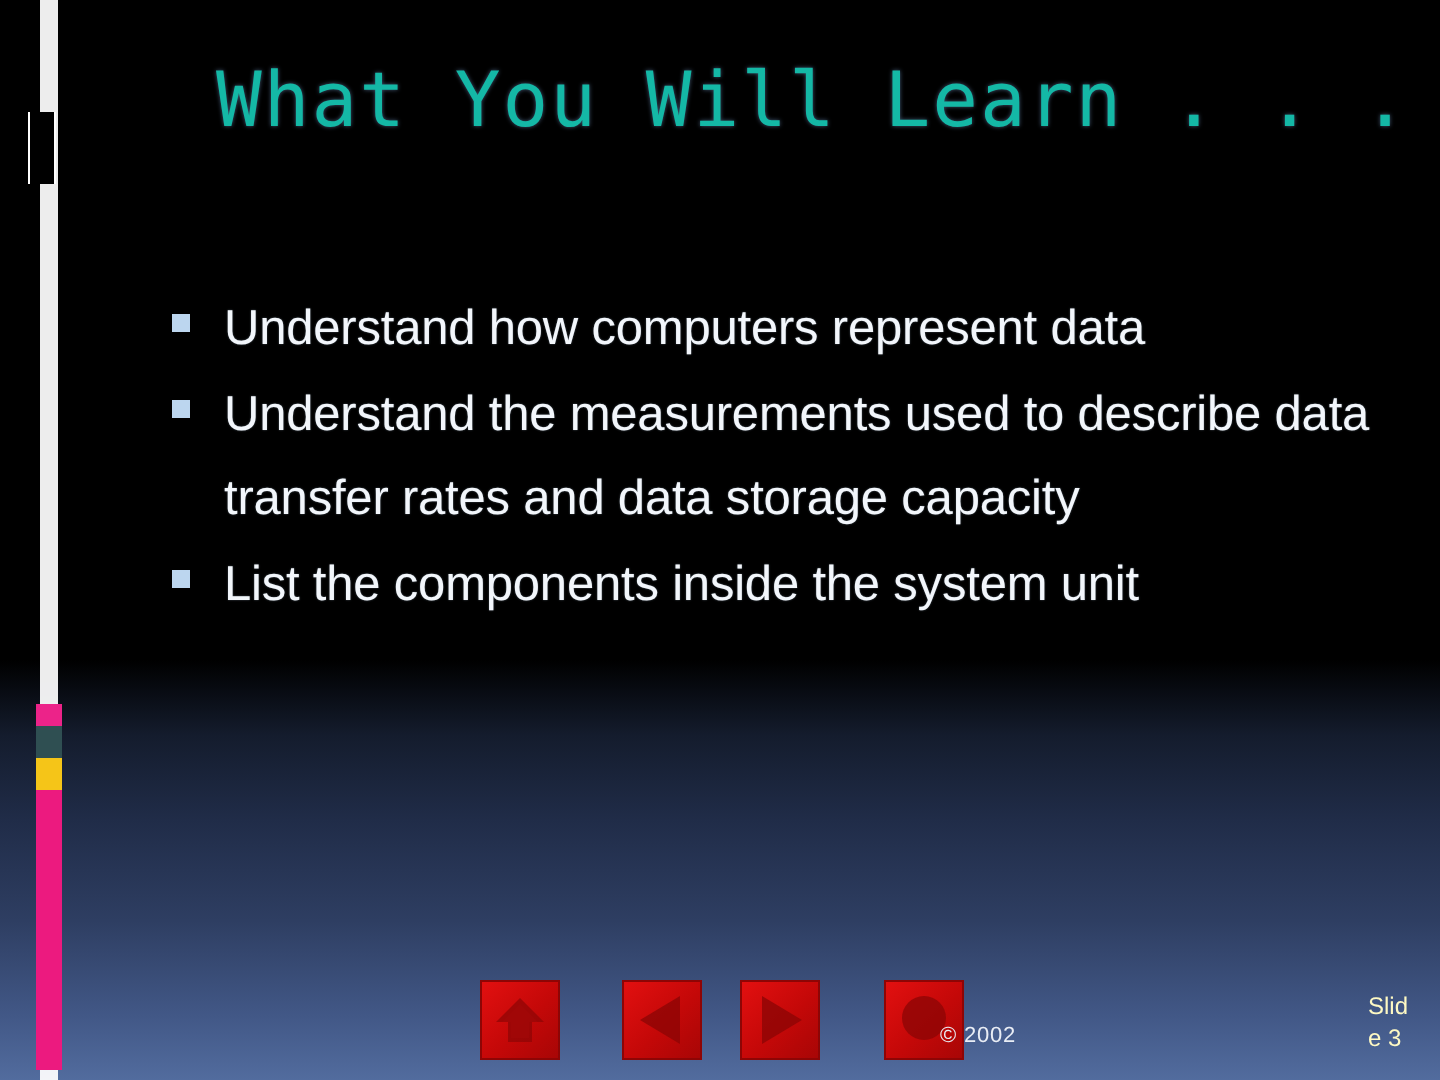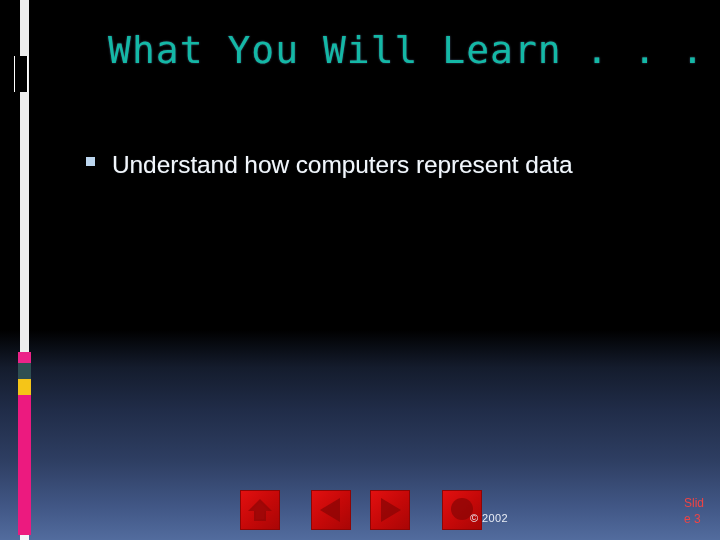--- a/index.html
+++ b/index.html
@@ -126,21 +126,21 @@
     color: #e9edf5;
     font-size: 11px;
     letter-spacing: 0.4px;
     white-space: nowrap;
   }
   .slide-number {
     position: absolute;
     left: 684px;
     top: 495px;
     width: 26px;
-    color: #ef4444;
+    color: #fef9c3;
     font-size: 12px;
     line-height: 16px;
     word-break: break-all;
   }
 </style>
 </head>
 <body>
 
 <div class="slide">
 
@@ -153,20 +153,28 @@
   <div class="strip-seg seg-yellow"></div>
   <div class="strip-seg seg-magenta-long"></div>
 
   <div class="title">What You Will Learn . . .</div>
 
   <ul class="body-list">
     <li class="bullet-row">
       <span class="bullet-mark"></span>
       <span class="bullet-text">Understand how computers represent data</span>
     </li>
+    <li class="bullet-row">
+      <span class="bullet-mark"></span>
+      <span class="bullet-text">Understand the measurements used to describe data transfer rates and data storage capacity</span>
+    </li>
+    <li class="bullet-row">
+      <span class="bullet-mark"></span>
+      <span class="bullet-text">List the components inside the system unit</span>
+    </li>
   </ul>
 
   <div class="nav-btn btn-home">
     <svg width="38" height="38" viewBox="0 0 38 38">
       <path d="M19 8 L31 20 L25 20 L25 30 L13 30 L13 20 L7 20 Z" fill="#8f0606" opacity="0.75"></path>
       <path d="M19 11 L28 20 L23.5 20 L23.5 28 L14.5 28 L14.5 20 L10 20 Z" fill="#a40808" opacity="0.6"></path>
     </svg>
   </div>
 
   <div class="nav-btn btn-prev">

